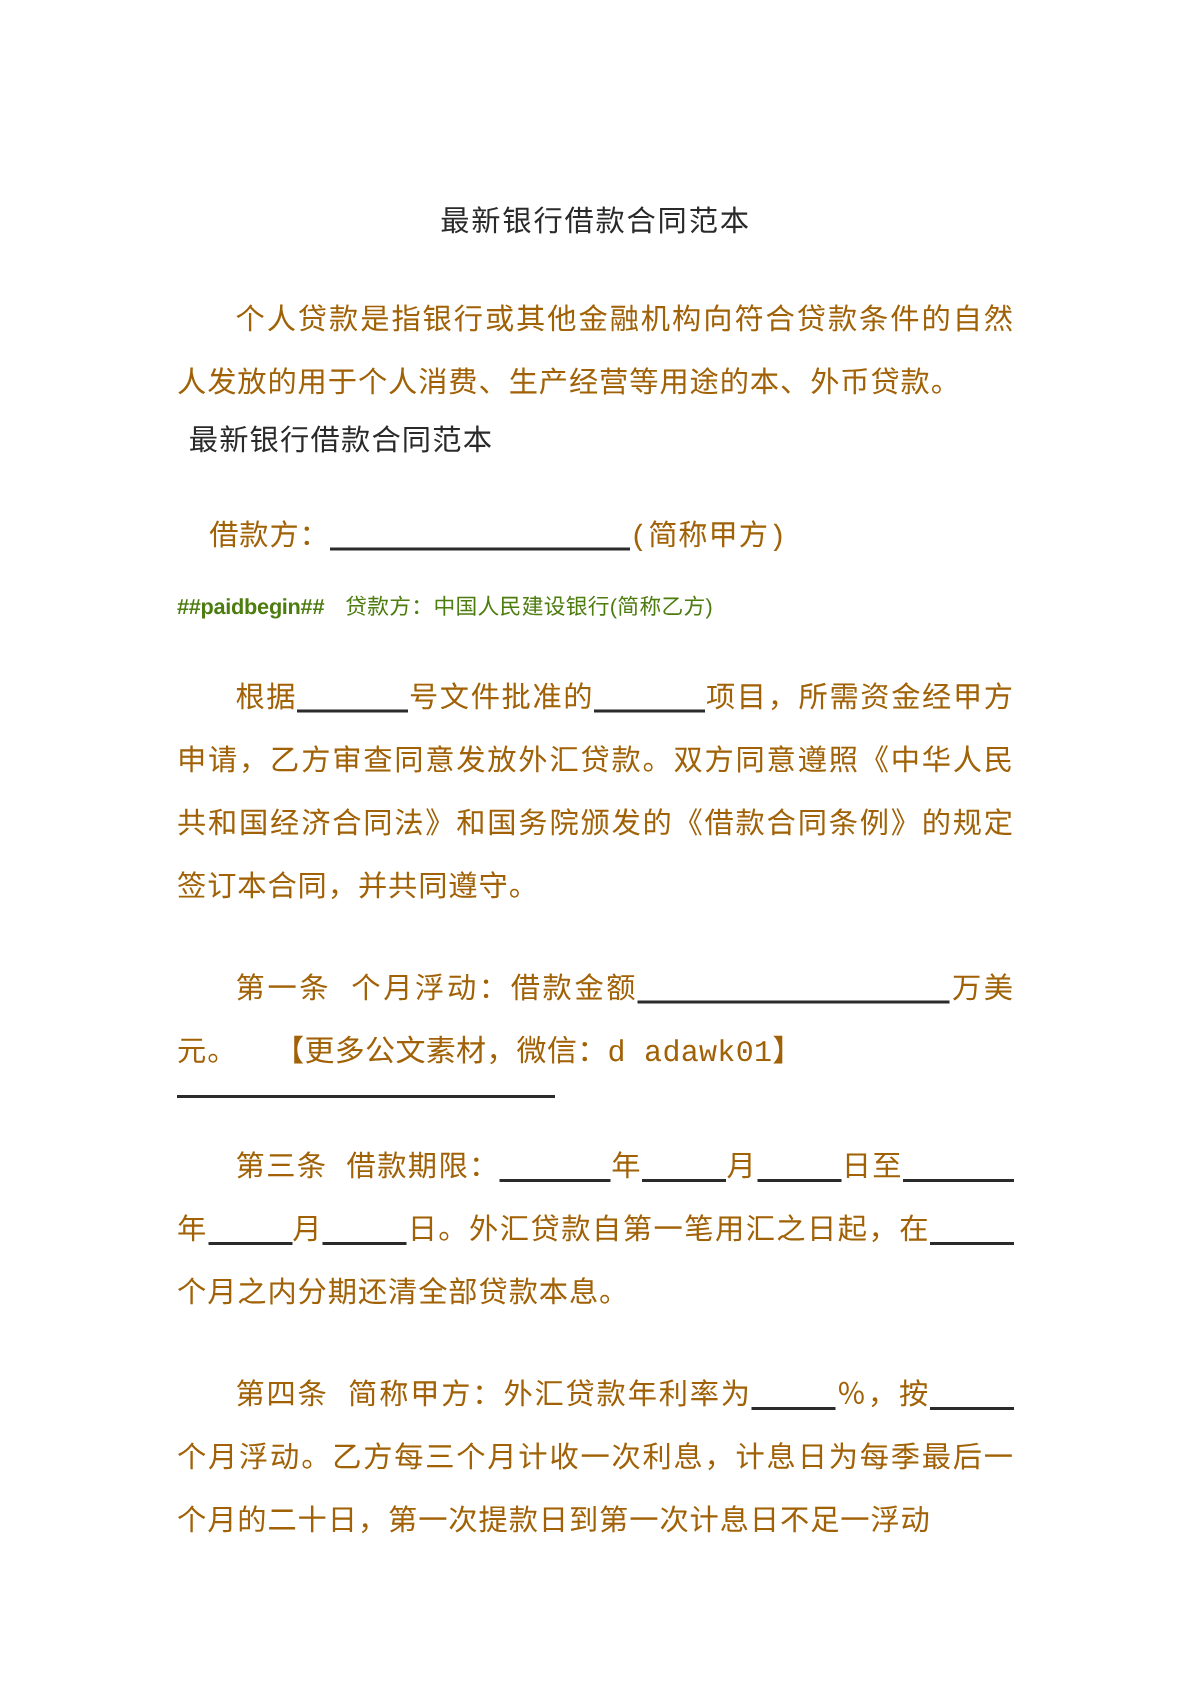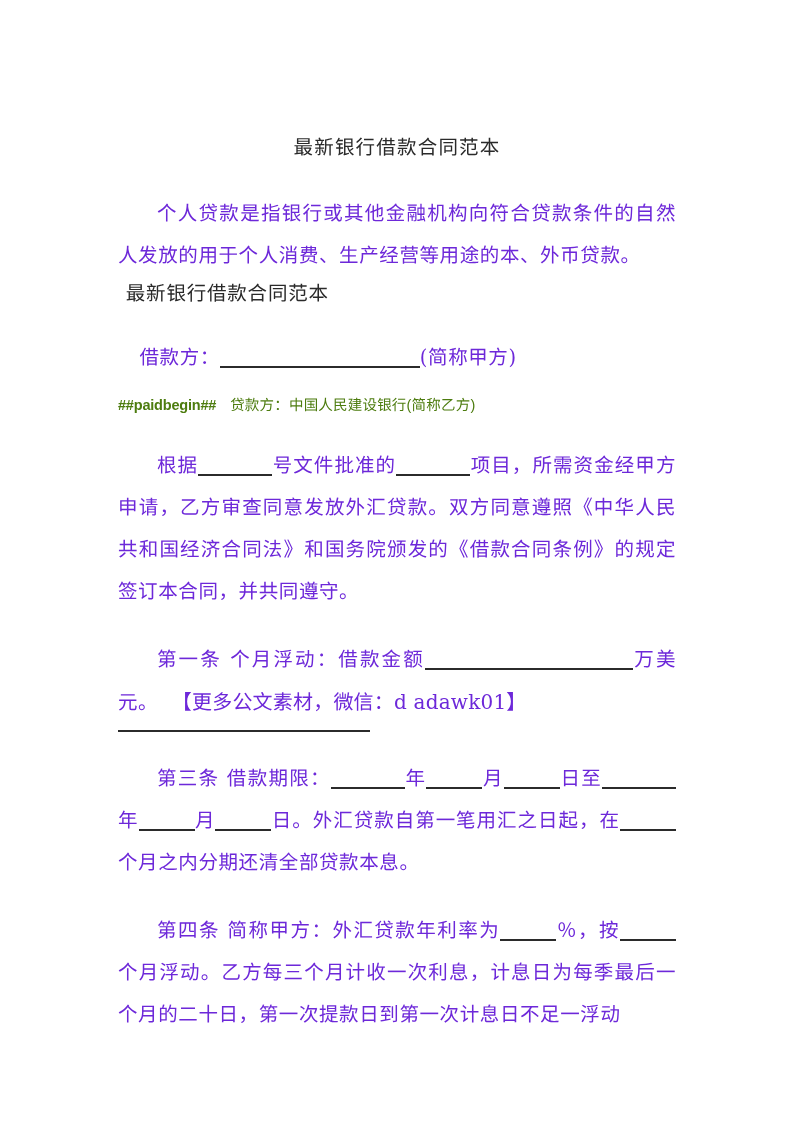--- a/index.html
+++ b/index.html
@@ -31,26 +31,27 @@
     left: 118px;
     top: 96px;
     width: 558px;
     margin-top: 35px;
   }
 
   
   .p {
     font-size: 19.5px;
     line-height: 42px;
-    color: #6d28d9;
+    color: #a16207;
     text-align: justify;
     text-justify: inter-ideograph;
     letter-spacing: 0.6px;
     margin: 0;
     word-break: break-all;
+    font-family: Liberation Mono, monospace;
   }
 
   .doc-title {
     text-align: center;
     font-size: 19.5px;
     line-height: 34px;
     letter-spacing: 1.2px;
     color: #2a2a2a;
     margin: 0 0 28px 0;
   }

